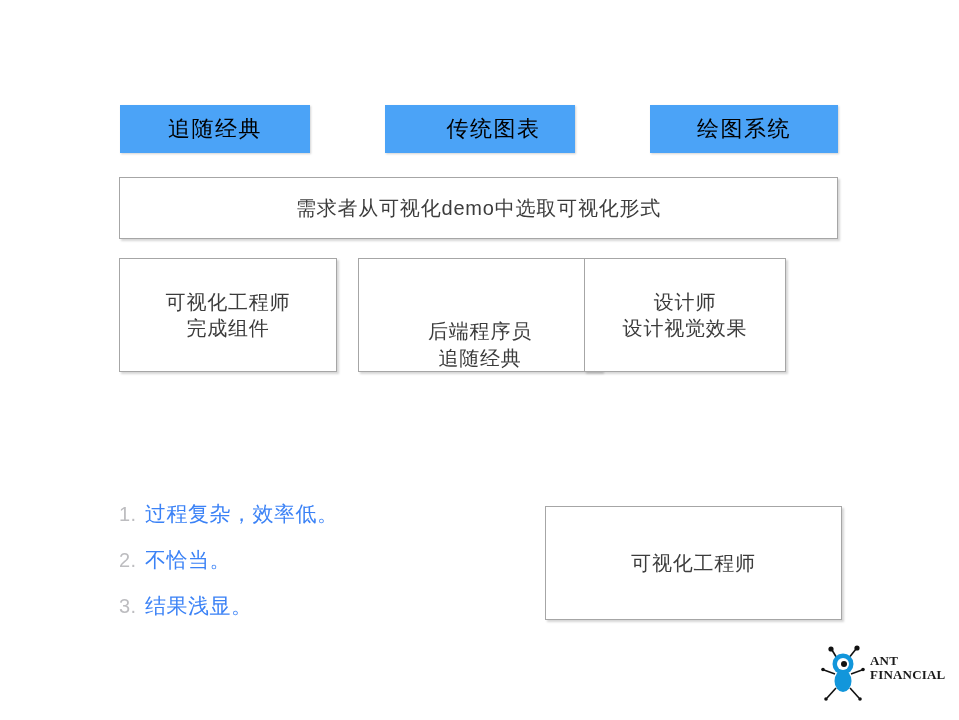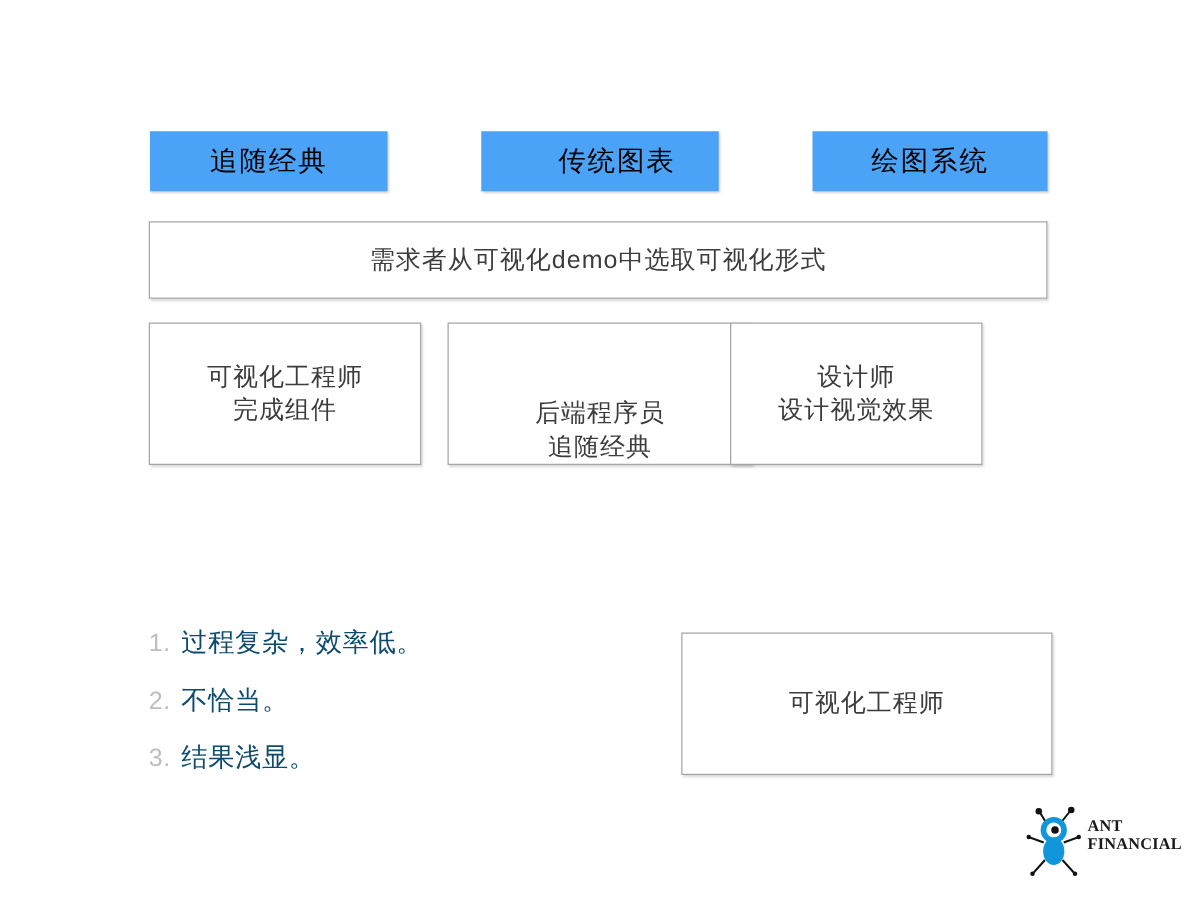--- a/index.html
+++ b/index.html
@@ -113,21 +113,21 @@
     align-items: baseline;
     height: 46px;
   }
   .issue-num {
     width: 26px;
     flex: 0 0 26px;
     color: #bdbdc0;
     font-size: 20px;
   }
   .issue-text {
-    color: #0c4a6e;
+    color: #3b82f6;
     text-align: right;
   }
 
   
   .logo {
     position: absolute;
     left: 818px;
     top: 640px;
     width: 128px;
     height: 66px;

